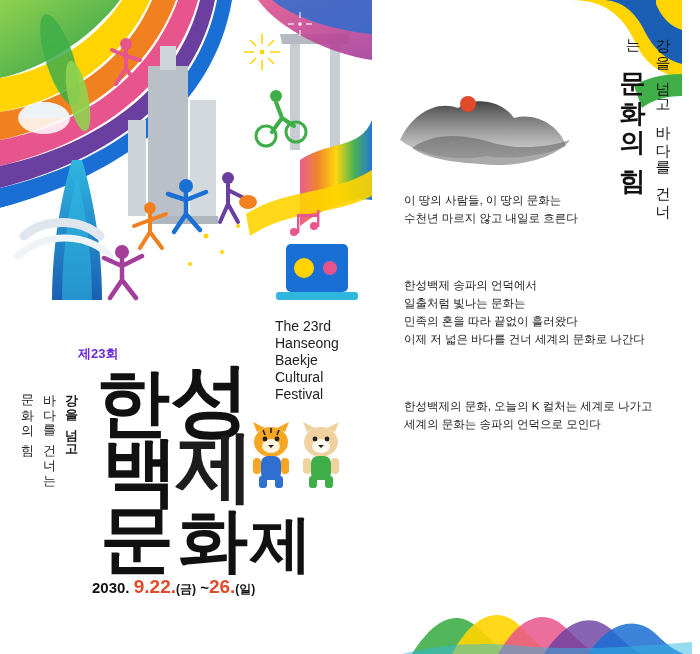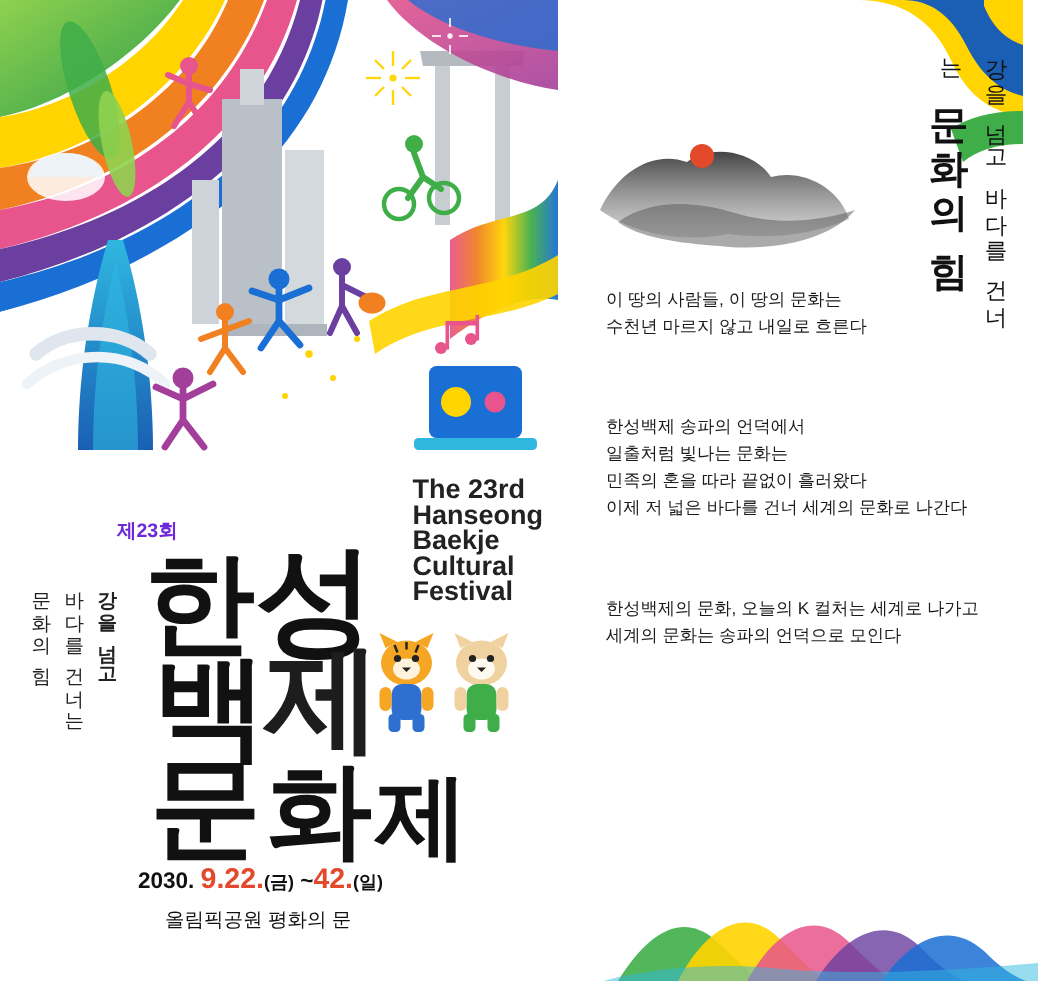--- a/index.html
+++ b/index.html
@@ -49,21 +49,21 @@
   .bc1{left:4px;  top:10px;  font-size:74px;}
   .bc2{left:78px; top:4px;   font-size:80px;}
   .bc3{left:10px; top:78px;  font-size:76px;}
   .bc4{left:84px; top:72px;  font-size:78px; color:#1d1d1d;}
   .bc5{left:8px;  top:146px; font-size:74px;}
   .bc6{left:86px; top:150px; font-size:70px;}
   .bc7{left:158px;top:158px; font-size:62px;}
 
   .eng-title{
     position:absolute;left:275px;top:318px;
-    font-size:18px;line-height:17px;color:#222;font-weight:bold;
+    font-size:14px;line-height:17px;color:#222;font-weight:normal;
   }
 
   
   .mascots{position:absolute;left:245px;top:418px;width:105px;height:80px;}
 
   .date-line{
     position:absolute;left:92px;top:576px;
     font-size:15px;color:#111;font-weight:bold;letter-spacing:0px;
   }
   .date-line .num{color:#e24a2b;font-size:19px;font-weight:bold;}
@@ -292,23 +292,22 @@
           <rect x="80" y="58" width="8" height="12" rx="3" fill="#3fae49"></rect>
           <rect x="58" y="40" width="8" height="16" rx="4" fill="#f0d2a0"></rect>
           <rect x="86" y="40" width="8" height="16" rx="4" fill="#f0d2a0"></rect>
         </g>
       </svg>
     </div>
 
     <div class="date-line">
       <span>2030.</span>
       <span class="num">9.</span><span class="num">22.</span><span class="small">(금)</span>
-      <span>~</span><span class="num">42.</span><span class="small">(일)</span>
-    </div>
-    <div class="venue">올림픽공원 평화의 문</div>
+      <span>~</span><span class="num">26.</span><span class="small">(일)</span>
+    </div>
   </div>
 
   <div class="right-panel">
 
     <div class="ribbon">
       <svg width="120" height="120" viewBox="0 0 120 120" xmlns="http://www.w3.org/2000/svg">
         <path d="M10,0 C40,0 60,14 72,40 C82,62 96,74 120,78 L120,0 Z" fill="#ffd400"></path>
         <path d="M40,0 C58,0 72,10 82,30 C92,50 104,60 120,64 L120,30 C108,26 100,18 94,4 L94,0 Z" fill="#1a5fb4"></path>
         <path d="M72,86 C84,78 100,74 120,74 L120,96 C104,96 90,100 80,108 Z" fill="#3fae49"></path>
       </svg>

